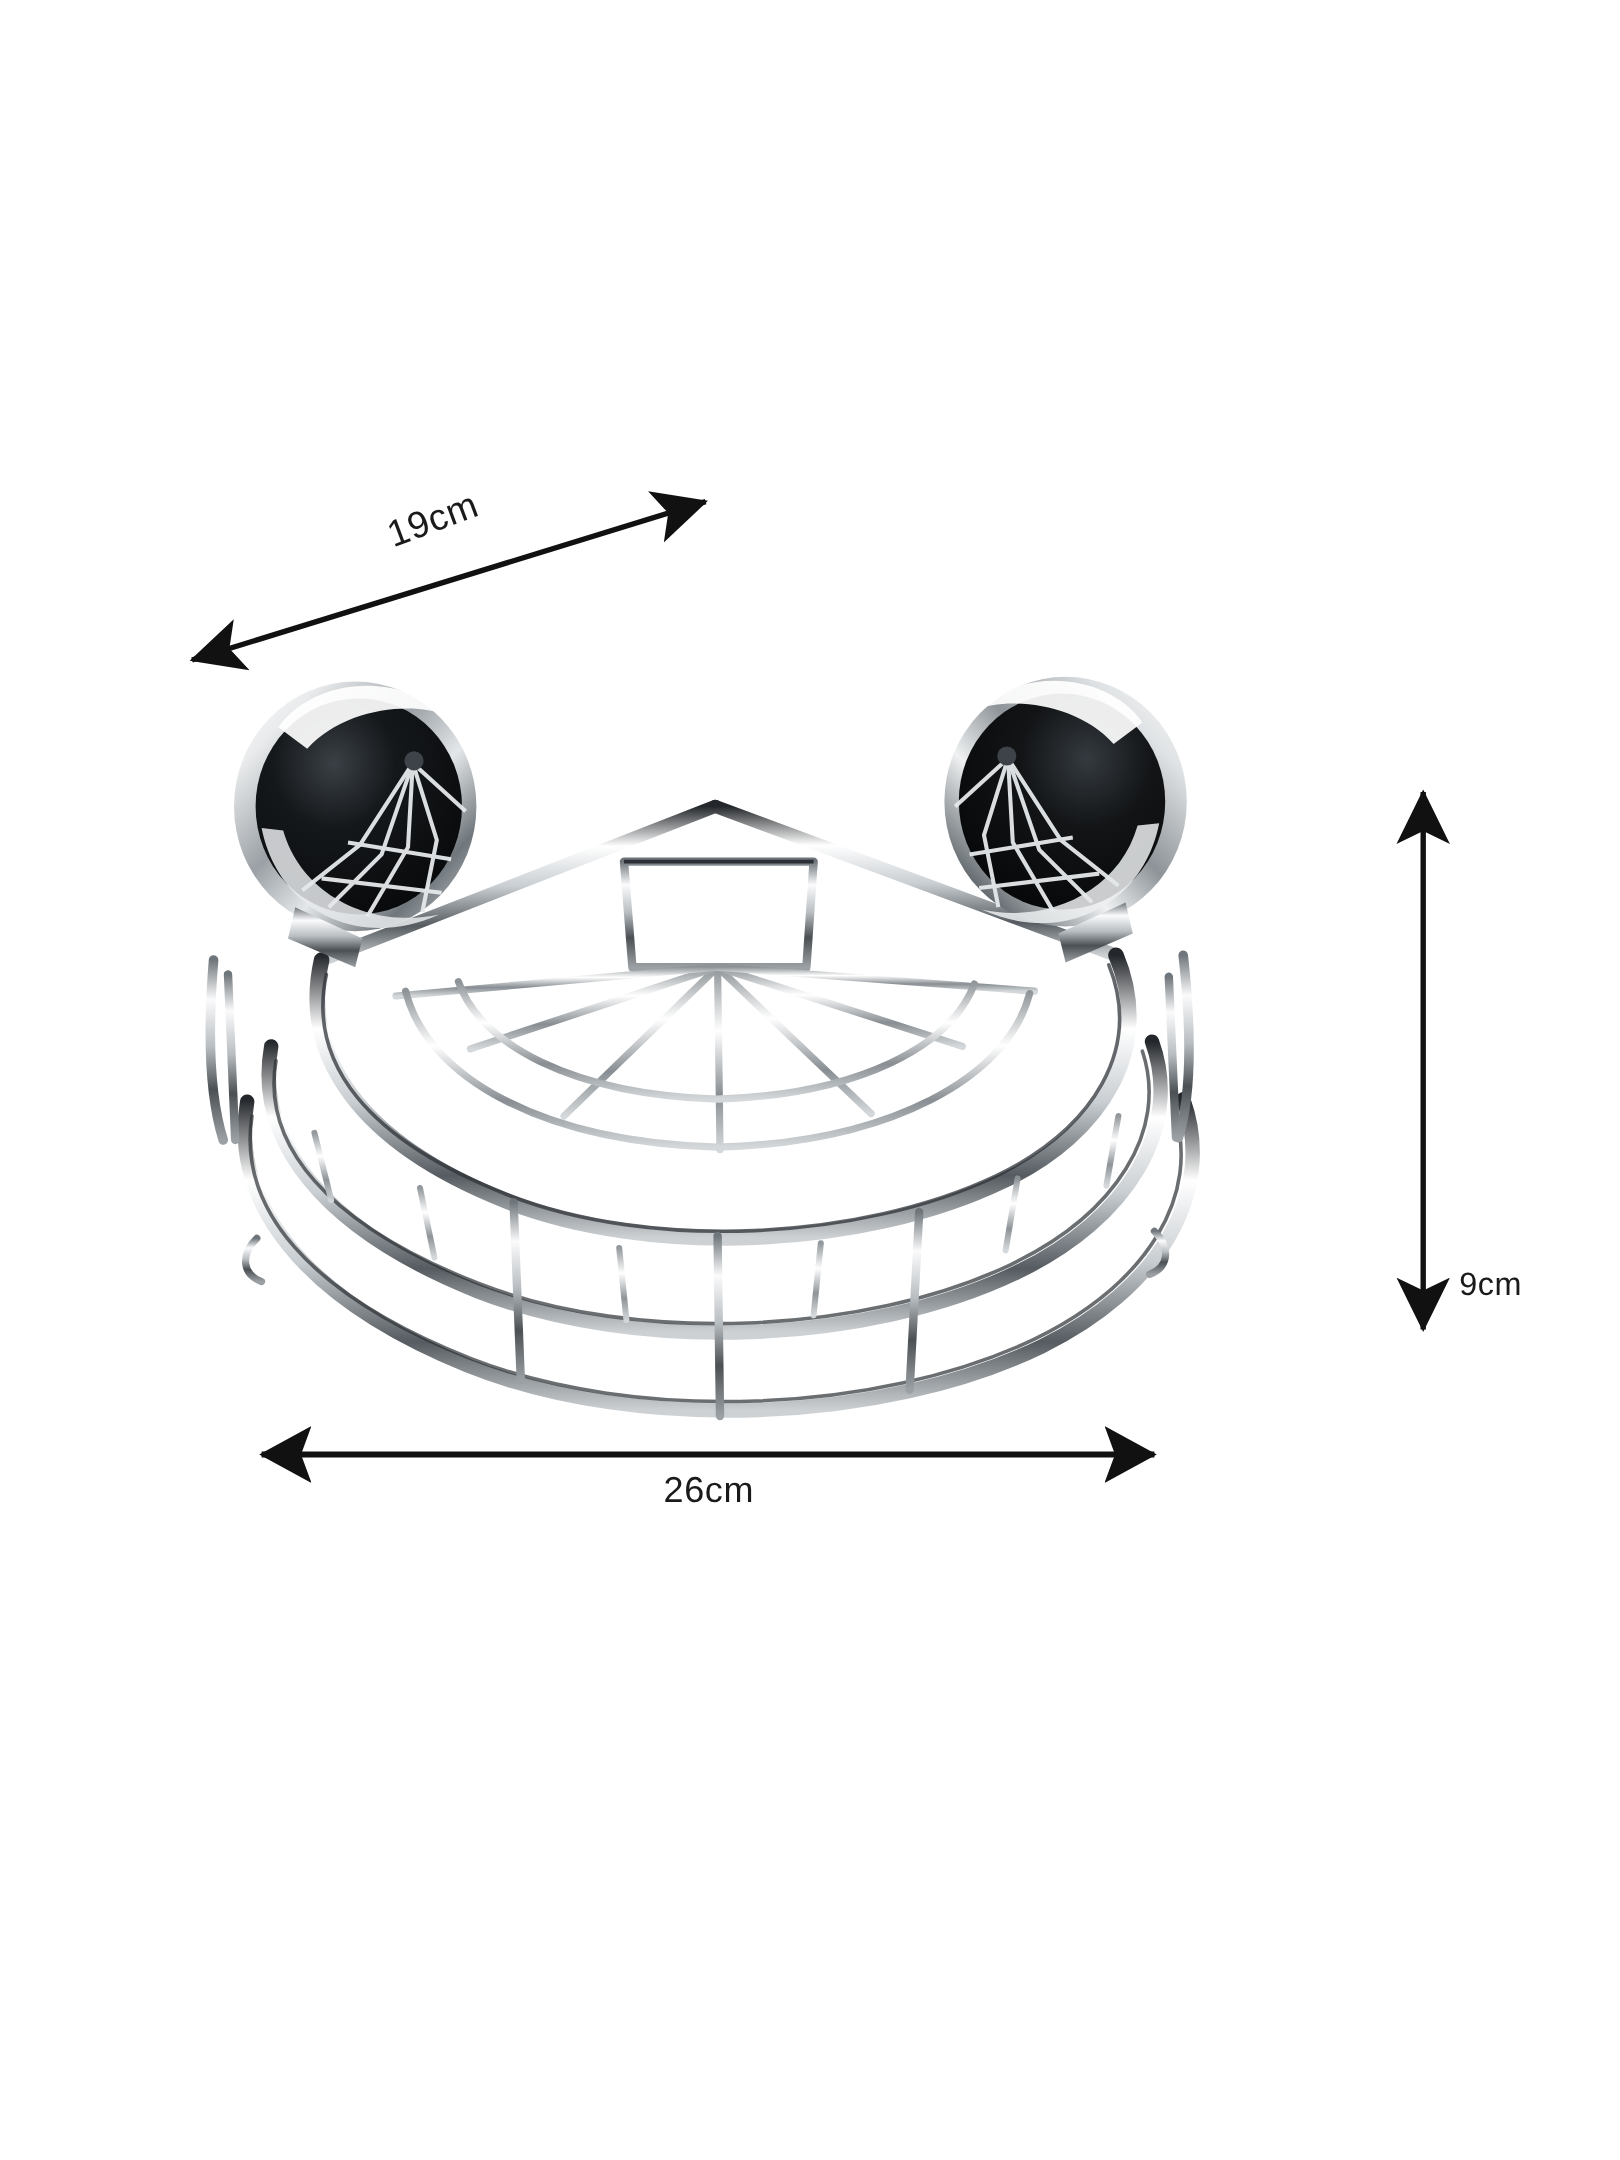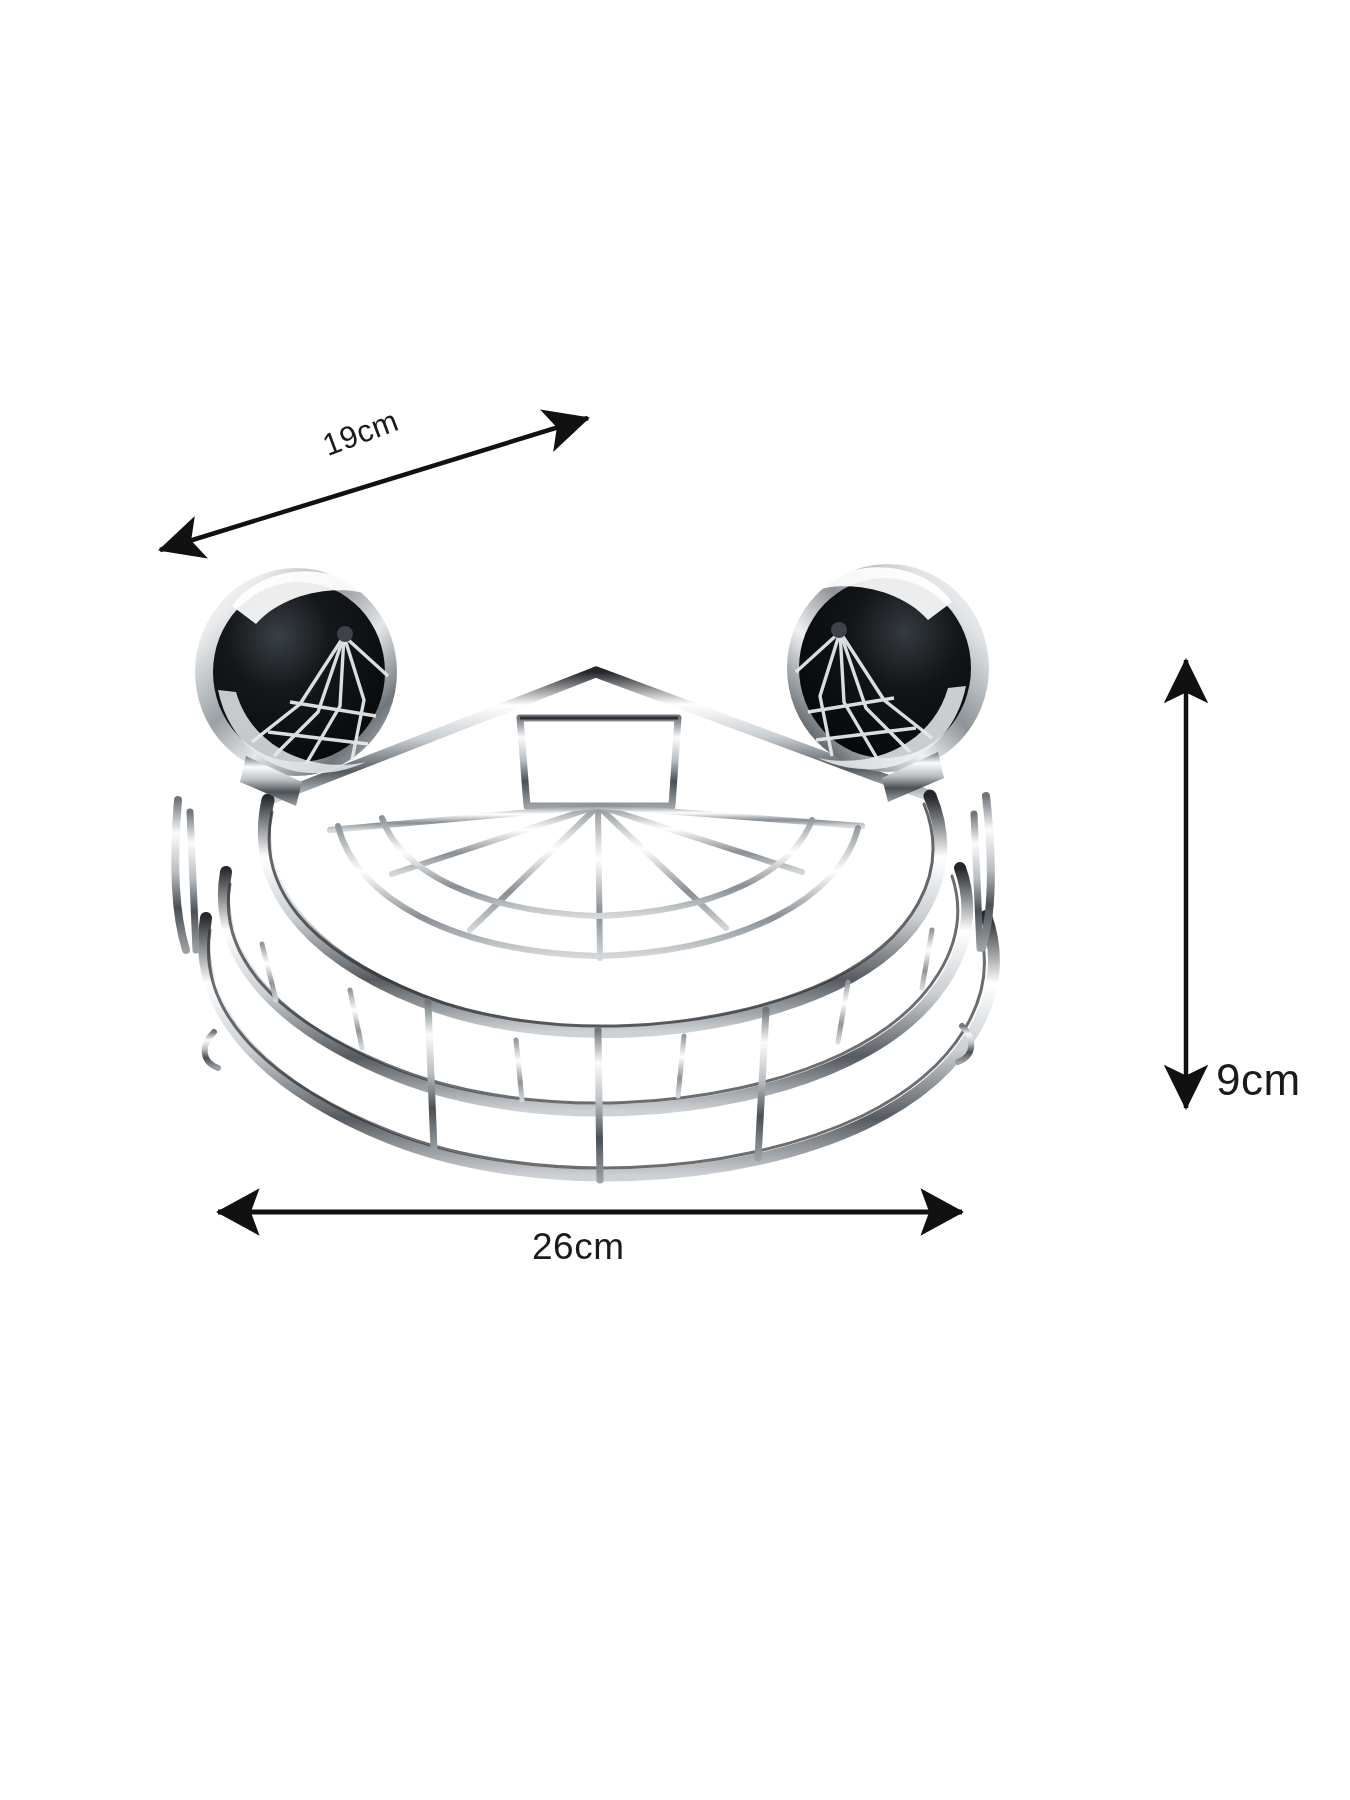--- a/index.html
+++ b/index.html
@@ -32,26 +32,26 @@
   #label-19cm {
     left: 318px;
     top: 430px;
     font-size: 31px;
     transform: rotate(-20.5deg);
     transform-origin: left top;
   }
   #label-9cm {
     left: 1216px;
     top: 1055px;
-    font-size: 44px;
+    font-size: 27px;
   }
   #label-26cm {
-    left: 532px;
+    left: 553px;
     top: 1226px;
-    font-size: 37px;
+    font-size: 30px;
   }
 </style>
 </head>
 <body>
 
 <svg id="canvas" viewBox="0 0 1350 1800" xmlns="http://www.w3.org/2000/svg">
   <defs>
 
     <linearGradient id="cupRim" x1="0" y1="0" x2="1" y2="1">
       <stop offset="0%" stop-color="#ffffff"></stop>

